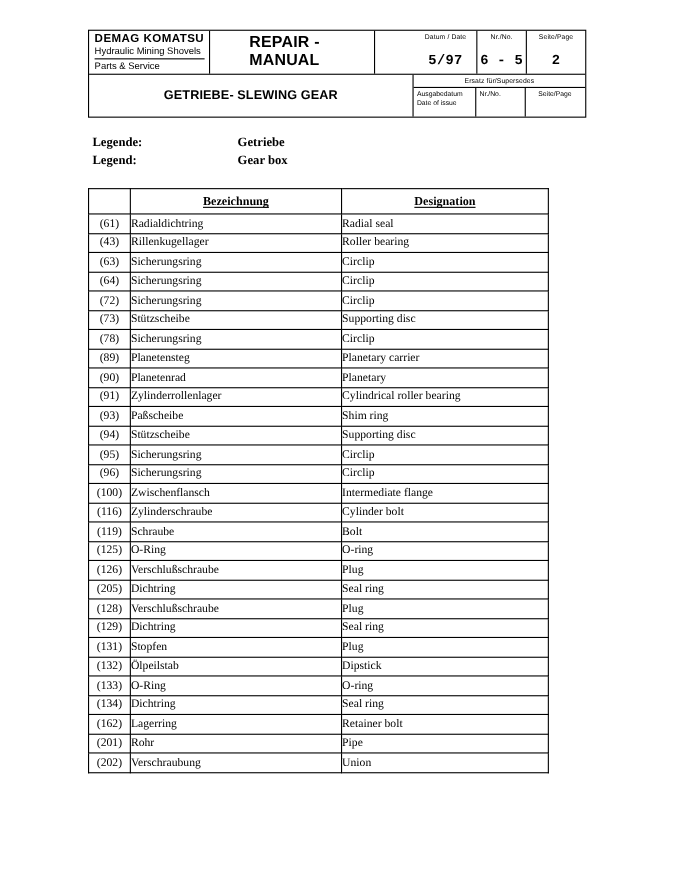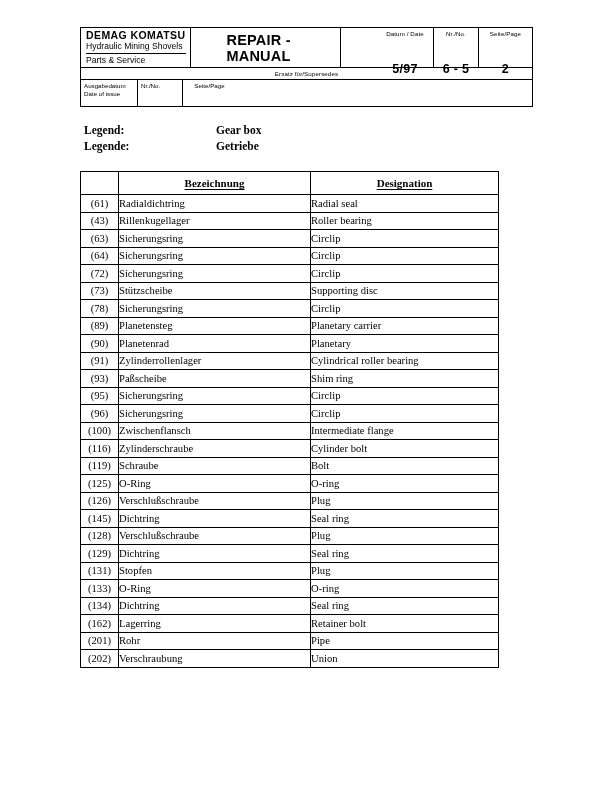--- a/index.html
+++ b/index.html
@@ -120,24 +120,24 @@
   .mc-no    { width: 45px; }
   .mc-page  { width: 53px; }
   .meta-label {
     font-family: "Liberation Sans", sans-serif;
     font-size: 6.2px;
     line-height: 8px;
     white-space: nowrap;
     letter-spacing: 0.1px;
   }
   .meta-value {
-    font-family: Liberation Sans, sans-serif;
+    font-family: Liberation Mono, monospace;
     font-size: 12.5px;
     font-weight: bold;
-    margin-top: 24px;
+    margin-top: 10px;
     letter-spacing: 0.3px;
   }
 
   
   .meta-bot {
     flex: 1;
     display: flex;
     flex-direction: column;
     box-sizing: border-box;
   }
@@ -256,20 +256,21 @@
       </div>
       <div class="meta-col mc-page">
         <div class="meta-label">Seite/Page</div>
         <div class="meta-value">2</div>
       </div>
     </div>
   </div>
 
   <div class="hdr-row hdr-row-bot">
 
+    <div class="section-cell">GETRIEBE- SLEWING GEAR</div>
 
     <div class="meta-bot">
       <div class="supersedes-bar">Ersatz für/Supersedes</div>
       <div class="supersedes-cols">
         <div class="sc-col sc-date sep">
           <div class="sc-line">Ausgabedatum</div>
           <div class="sc-line">Date of issue</div>
           <div class="sc-line"></div>
         </div>
         <div class="sc-col sc-no sep">
@@ -280,26 +281,26 @@
           <div class="sc-line">Seite/Page</div>
           <div class="sc-line"></div>
         </div>
       </div>
     </div>
   </div>
 </div>
 
 <div class="legend-block">
   <div class="legend-line">
+    <span class="legend-key">Legende:</span>
+    <span class="legend-val">Getriebe</span>
+  </div>
+  <div class="legend-line">
     <span class="legend-key">Legend:</span>
     <span class="legend-val">Gear box</span>
-  </div>
-  <div class="legend-line">
-    <span class="legend-key">Legende:</span>
-    <span class="legend-val">Getriebe</span>
   </div>
 </div>
 
 <table class="parts-table">
   <thead>
     <tr>
       <th class="col-num"></th>
       <th class="col-de">
         <span class="th-underline">Bezeichnung</span>
       </th>
@@ -358,20 +359,25 @@
         <td class="cell-num">(91)</td>
         <td class="cell-text">Zylinderrollenlager</td>
         <td class="cell-text">Cylindrical roller bearing</td>
       </tr>
       <tr>
         <td class="cell-num">(93)</td>
         <td class="cell-text">Paßscheibe</td>
         <td class="cell-text">Shim ring</td>
       </tr>
       <tr>
+        <td class="cell-num">(94)</td>
+        <td class="cell-text">Stützscheibe</td>
+        <td class="cell-text">Supporting disc</td>
+      </tr>
+      <tr>
         <td class="cell-num">(95)</td>
         <td class="cell-text">Sicherungsring</td>
         <td class="cell-text">Circlip</td>
       </tr>
       <tr>
         <td class="cell-num">(96)</td>
         <td class="cell-text">Sicherungsring</td>
         <td class="cell-text">Circlip</td>
       </tr>
       <tr>
@@ -393,40 +399,45 @@
         <td class="cell-num">(125)</td>
         <td class="cell-text">O-Ring</td>
         <td class="cell-text">O-ring</td>
       </tr>
       <tr>
         <td class="cell-num">(126)</td>
         <td class="cell-text">Verschlußschraube</td>
         <td class="cell-text">Plug</td>
       </tr>
       <tr>
-        <td class="cell-num">(145)</td>
+        <td class="cell-num">(205)</td>
         <td class="cell-text">Dichtring</td>
         <td class="cell-text">Seal ring</td>
       </tr>
       <tr>
         <td class="cell-num">(128)</td>
         <td class="cell-text">Verschlußschraube</td>
         <td class="cell-text">Plug</td>
       </tr>
       <tr>
         <td class="cell-num">(129)</td>
         <td class="cell-text">Dichtring</td>
         <td class="cell-text">Seal ring</td>
       </tr>
       <tr>
         <td class="cell-num">(131)</td>
         <td class="cell-text">Stopfen</td>
         <td class="cell-text">Plug</td>
       </tr>
       <tr>
+        <td class="cell-num">(132)</td>
+        <td class="cell-text">Ölpeilstab</td>
+        <td class="cell-text">Dipstick</td>
+      </tr>
+      <tr>
         <td class="cell-num">(133)</td>
         <td class="cell-text">O-Ring</td>
         <td class="cell-text">O-ring</td>
       </tr>
       <tr>
         <td class="cell-num">(134)</td>
         <td class="cell-text">Dichtring</td>
         <td class="cell-text">Seal ring</td>
       </tr>
       <tr>

